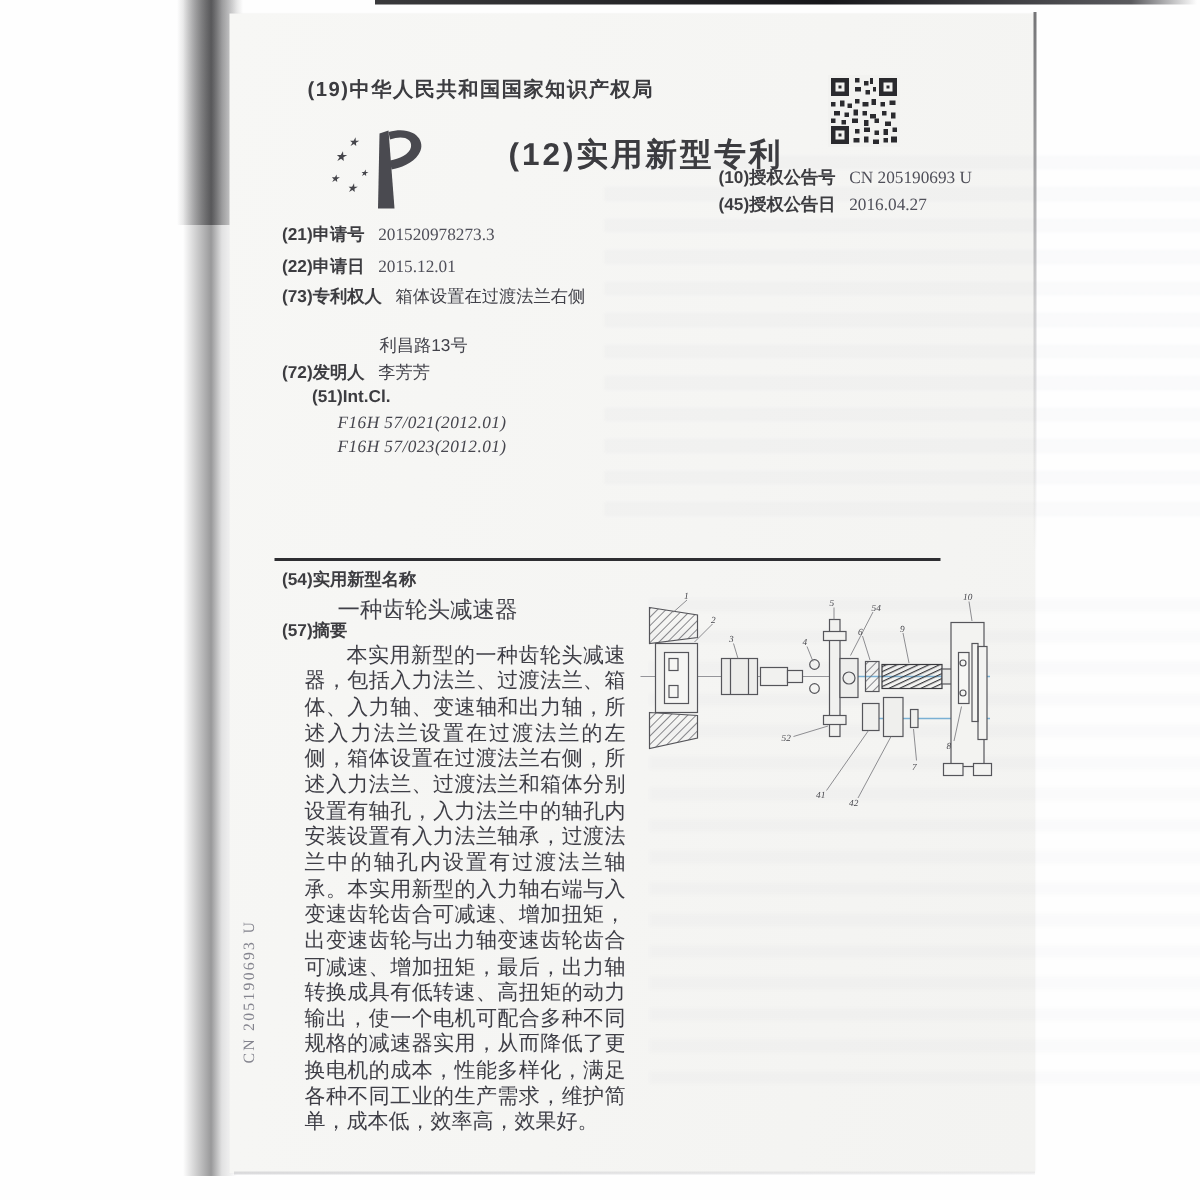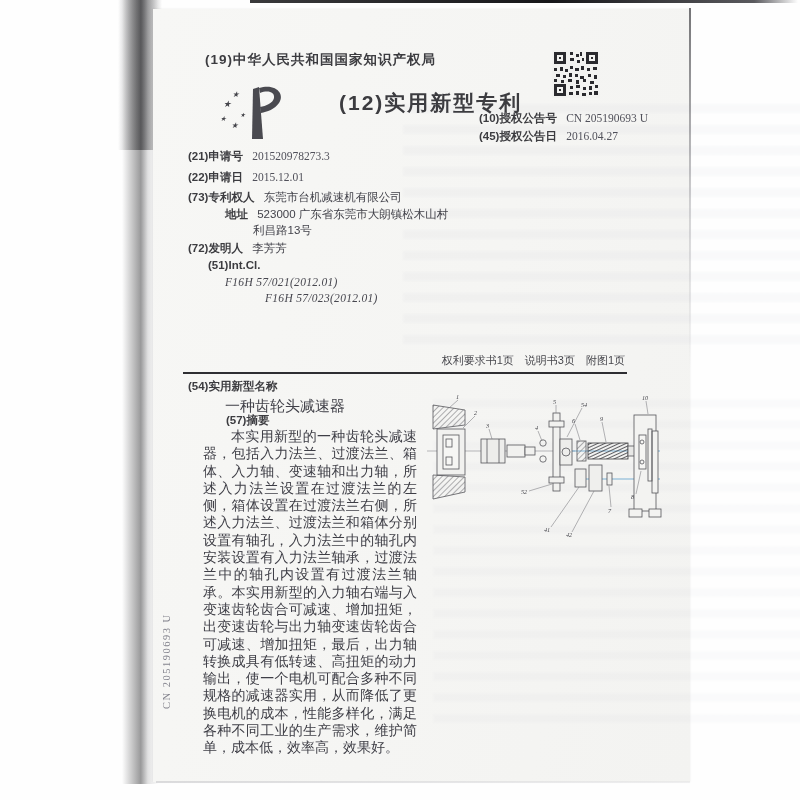--- a/index.html
+++ b/index.html
@@ -57,27 +57,27 @@
   .pub-date { left:326px; top:120px; }
   
   .app-no   { left:35px; top:140px; }
   .app-date { left:35px; top:161px;text-align:right; }
   .patentee { left:35px; top:181px; }
   .addr     { left:72px; top:198px; }
   .addr2    { left:100px; top:214px; }
   .inventor { left:35px; top:232px; }
   .intcl    { left:35px; top:250px;padding-left:20px; }
   .ipc      { position:absolute; left:72px; font-size:11.5px; font-style:italic; font-family:"Liberation Serif", serif; color:#46464e; letter-spacing:.3px; }
-  .ipc.i1 { top:267px; } .ipc.i2 { top:283px;margin-left:40px; }
+  .ipc.i1 { top:267px; } .ipc.i2 { top:283px; }
   .pages-info { position:absolute; left:0; top:344px; width:472px; text-align:right; font-size:11px; color:#46464c; }
   .rule-54 { position:absolute; left:30px; top:363px; width:444px; height:2px; background:#2e2e32; }
   
   .f54      { left:35px; top:370px; }
   .name     { position:absolute; left:72px; top:388px; font-size:15px; color:#404048; }
-  .f57      { left:35px; top:404px;margin-left:38px; }
+  .f57      { left:35px; top:404px; }
   .abstract {
     position:absolute; left:50px; top:419px; width:214px;
     font-size:14px; line-height:17.3px; text-align:justify; text-justify:inter-ideograph;
     text-indent:2em; color:#3e3e46;
   }
   .figure { position:absolute; left:272px; top:382px; width:237px; height:152px; }
   
   .side-code {
     position:absolute; left:8px; top:700px;
     transform:rotate(-90deg); transform-origin:left top;
@@ -177,40 +177,35 @@
   <div class="kv app-no">
     <span class="lab">(21)申请号</span>
     <span class="val">201520978273.3</span>
   </div>
   <div class="kv app-date">
     <span class="lab">(22)申请日</span>
     <span class="val">2015.12.01</span>
   </div>
   <div class="kv patentee">
     <span class="lab">(73)专利权人</span>
-    <span class="val" style="font-family:'Liberation Sans',sans-serif;color:#42424a">东莞市台机减速机有限公司</span>
-  </div>
-  <div class="kv addr">
-    <span class="lab">地址</span>
-    <span class="val" style="font-family:'Liberation Sans',sans-serif;color:#42424a">523000 广东省东莞市大朗镇松木山村</span>
+    <span class="val" style="font-family:'Liberation Sans',sans-serif;color:#42424a">箱体设置在过渡法兰右侧</span>
   </div>
   <div class="kv addr2">
     <span class="val" style="margin-left:0;font-family:'Liberation Sans',sans-serif;color:#42424a">利昌路13号</span>
   </div>
   <div class="kv inventor">
     <span class="lab">(72)发明人</span>
     <span class="val" style="font-family:'Liberation Sans',sans-serif;color:#42424a">李芳芳</span>
   </div>
   <div class="kv intcl">
     <span class="lab">(51)Int.Cl.</span>
   </div>
   <div class="ipc i1">F16H 57/021(2012.01)</div>
   <div class="ipc i2">F16H 57/023(2012.01)</div>
 
-  <div class="pages-info">权利要求书1页　说明书3页　附图1页</div>
   <div class="rule-54"></div>
 
   <div class="kv f54">
     <span class="lab">(54)实用新型名称</span>
   </div>
   <div class="name">一种齿轮头减速器</div>
   <div class="kv f57">
     <span class="lab">(57)摘要</span>
   </div>
   <div class="abstract">本实用新型的一种齿轮头减速器，包括入力法兰、过渡法兰、箱体、入力轴、变速轴和出力轴，所述入力法兰设置在过渡法兰的左侧，箱体设置在过渡法兰右侧，所述入力法兰、过渡法兰和箱体分别设置有轴孔，入力法兰中的轴孔内安装设置有入力法兰轴承，过渡法兰中的轴孔内设置有过渡法兰轴承。本实用新型的入力轴右端与入变速齿轮齿合可减速、增加扭矩，出变速齿轮与出力轴变速齿轮齿合可减速、增加扭矩，最后，出力轴转换成具有低转速、高扭矩的动力输出，使一个电机可配合多种不同规格的减速器实用，从而降低了更换电机的成本，性能多样化，满足各种不同工业的生产需求，维护简单，成本低，效率高，效果好。</div>

